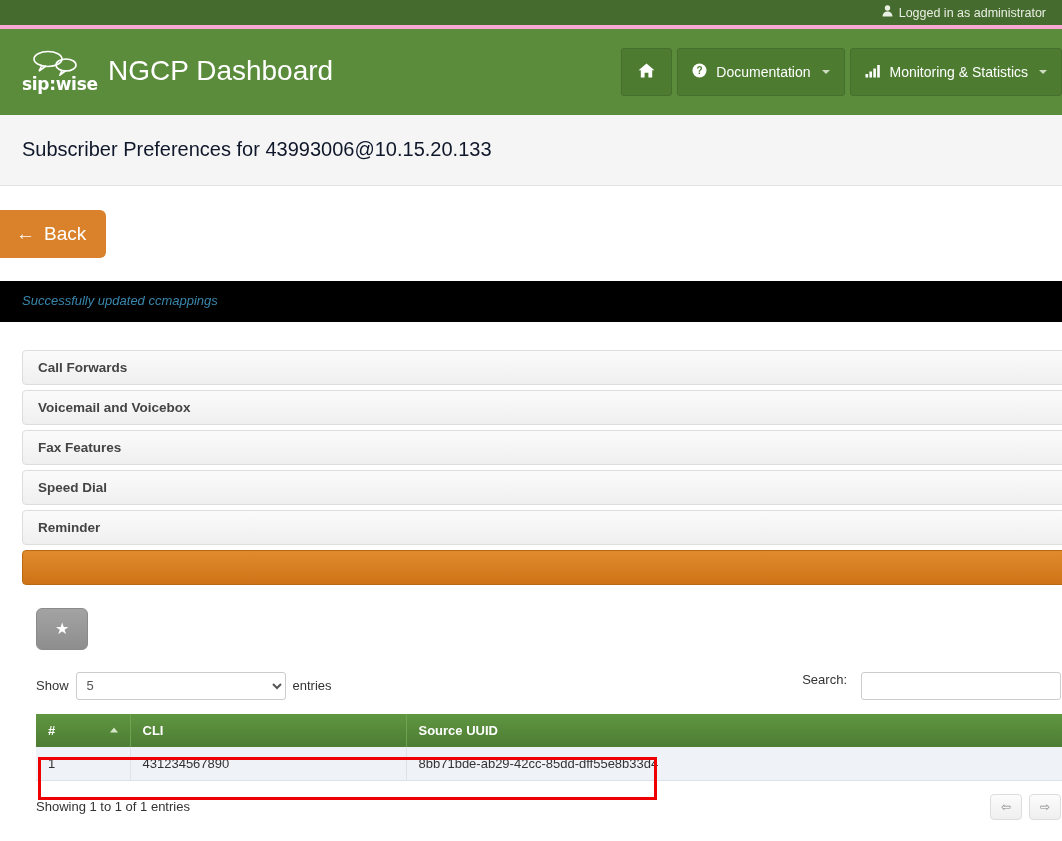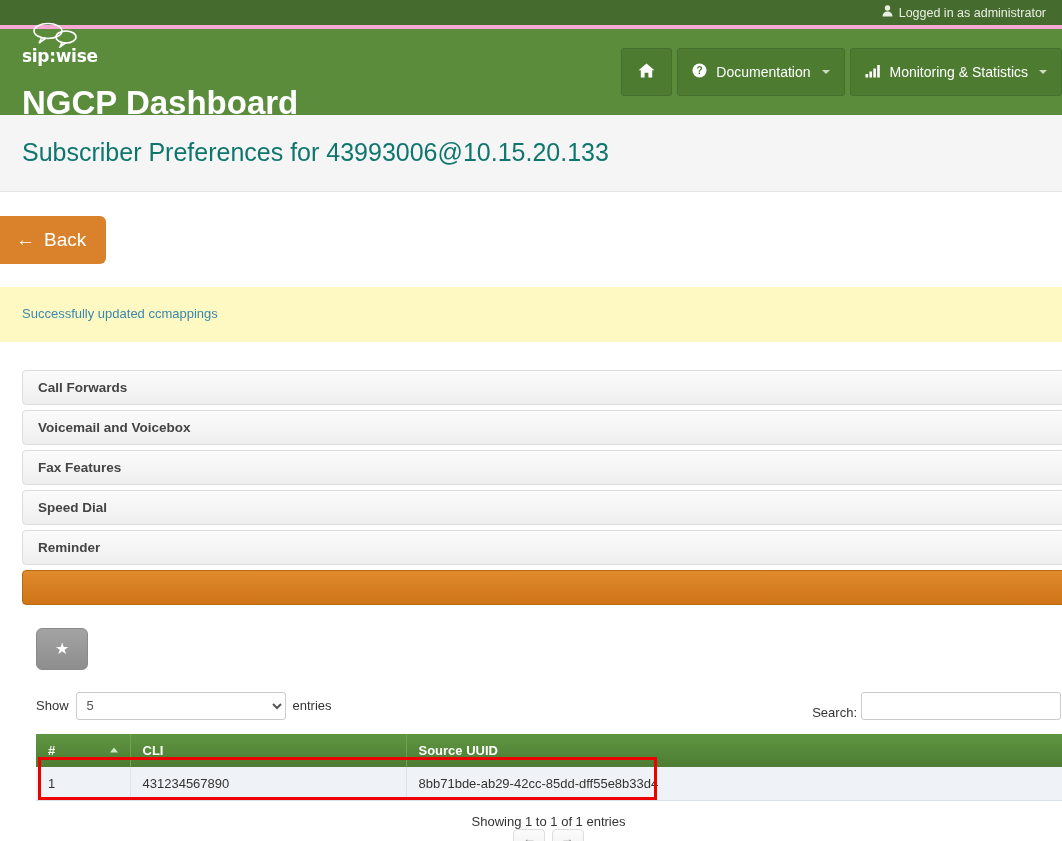--- a/index.html
+++ b/index.html
@@ -38,40 +38,39 @@
     height: 86px;
     background: #5a8c3c;
     display: flex;
     align-items: center;
     justify-content: space-between;
     padding: 0 0 0 22px;
     position: relative;
   }
   .brand {
     display: flex;
-    align-items: flex-start;
+    align-items: center;
     gap: 20px;
     text-decoration: none;
-    flex-direction: column;
   }
   .brand-logo { position: relative; width: 66px; height: 44px; }
   .bubbles { position: absolute; left: 10px; top: 0; }
   .sipwise-word {
     position: absolute;
     left: 0; bottom: 0;
     color: #ffffff;
     font-size: 17px;
     letter-spacing: -0.3px;
     font-weight: 700;
     font-family: "DejaVu Sans", sans-serif;
   }
   .brand-title {
     color: #ffffff;
-    font-size: 33px;
-    font-weight: 700;
+    font-size: 28px;
+    font-weight: 400;
     line-height: 1;
     padding-bottom: 3px;
     white-space: nowrap;
   }
   .nav-right { display: flex; align-items: stretch; height: 48px; gap: 5px; }
   .nav-btn {
     background: #4d7c31;
     border: 1px solid #456f2c;
     border-radius: 3px;
     color: #ffffff;
@@ -94,23 +93,23 @@
     margin-left: 2px;
   }
 
   
   .page-header {
     background: #f5f5f5;
     border-bottom: 1px solid #e4e4e4;
     padding: 22px 22px 24px 22px;
   }
   .page-title {
-    font-size: 25px;
+    font-size: 20px;
     font-weight: 400;
-    color: #0f766e;
+    color: #0f172a;
     margin: 0;
     line-height: 1.2;
   }
 
   
   .back-row { height: 95px; display: flex; align-items: center; }
   .back-btn {
     background: #d9822b;
     border: none;
     border-radius: 0 6px 6px 0;
@@ -120,25 +119,26 @@
     padding: 0 20px 0 16px;
     display: inline-flex;
     align-items: center;
     gap: 9px;
     cursor: pointer;
     font-family: "Liberation Sans", sans-serif;
   }
 
   
   .alert {
-    background: #fef9c3;
+    background: #000000;
     color: #3a87ad;
     font-size: 13px;
-    padding: 19px 22px;
+    padding: 12px 22px;
     line-height: 1.3;
+    font-style: italic;
   }
 
   
   .content { padding: 28px 0 0 22px; }
 
   
   .accordion { width: 1120px; }
   .acc-item {
     background: linear-gradient(to bottom, #fbfbfb 0%, #efefef 100%);
     border: 1px solid #dddddd;
@@ -193,21 +193,21 @@
     width: 210px;
     height: 28px;
     font-size: 13px;
     padding: 2px 6px;
     border: 1px solid #cccccc;
     border-radius: 3px;
     background: #ffffff;
     color: #555555;
     font-family: "Liberation Sans", sans-serif;
   }
-  .dt-filter { display: flex; align-items: flex-end; gap: 4px; font-size: 13px; color: #333; }
+  .dt-filter { display: flex; align-items: flex-start; gap: 14px; font-size: 13px; color: #333; }
   .dt-filter input {
     width: 200px;
     height: 28px;
     border: 1px solid #cccccc;
     border-radius: 3px;
     padding: 2px 8px;
     font-size: 13px;
     font-family: "Liberation Sans", sans-serif;
   }
 
@@ -258,21 +258,20 @@
     pointer-events: none;
   }
 
   
   .dt-footer {
     display: flex;
     align-items: center;
     justify-content: space-between;
     margin-top: 13px;
     width: 1025px;
-    flex-direction: column;
   }
   .dt-info { font-size: 13px; color: #333333; }
   .dt-paginate { display: flex; gap: 7px; }
   .pg-btn {
     min-width: 32px;
     height: 26px;
     background: linear-gradient(to bottom,#fcfcfc 0%,#efefef 100%);
     border: 1px solid #dddddd;
     border-radius: 4px;
     display: flex;

